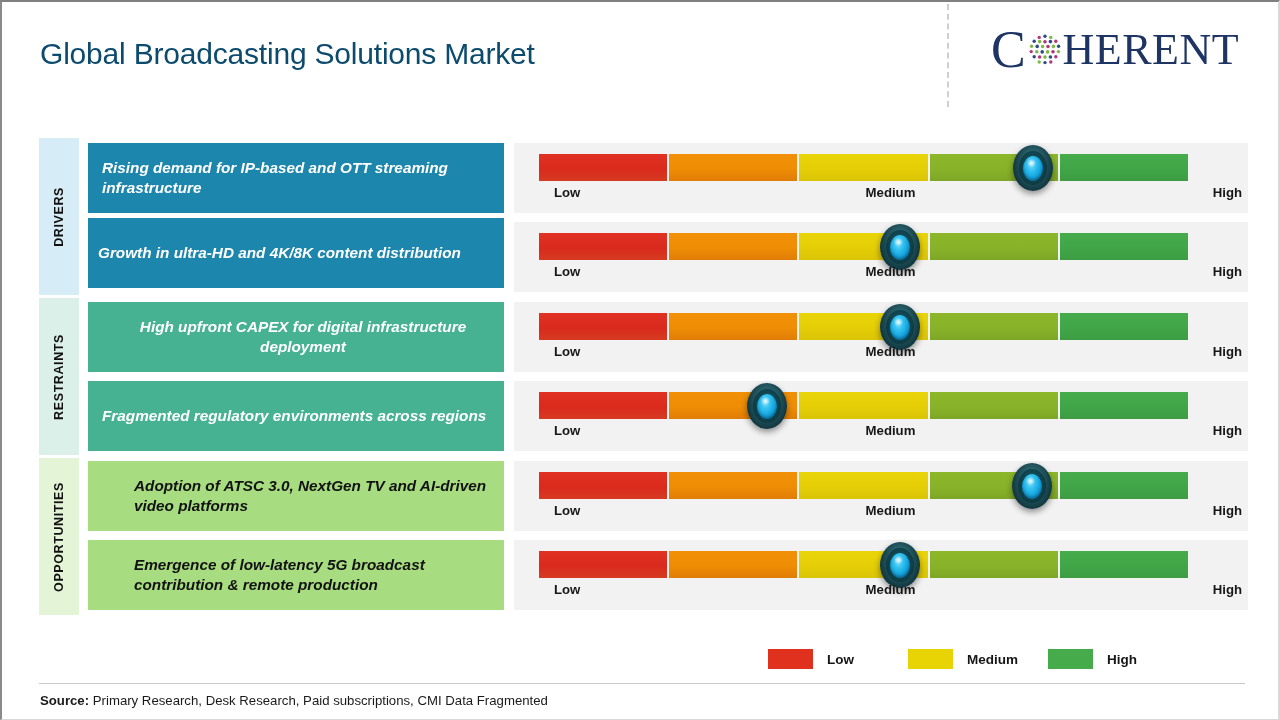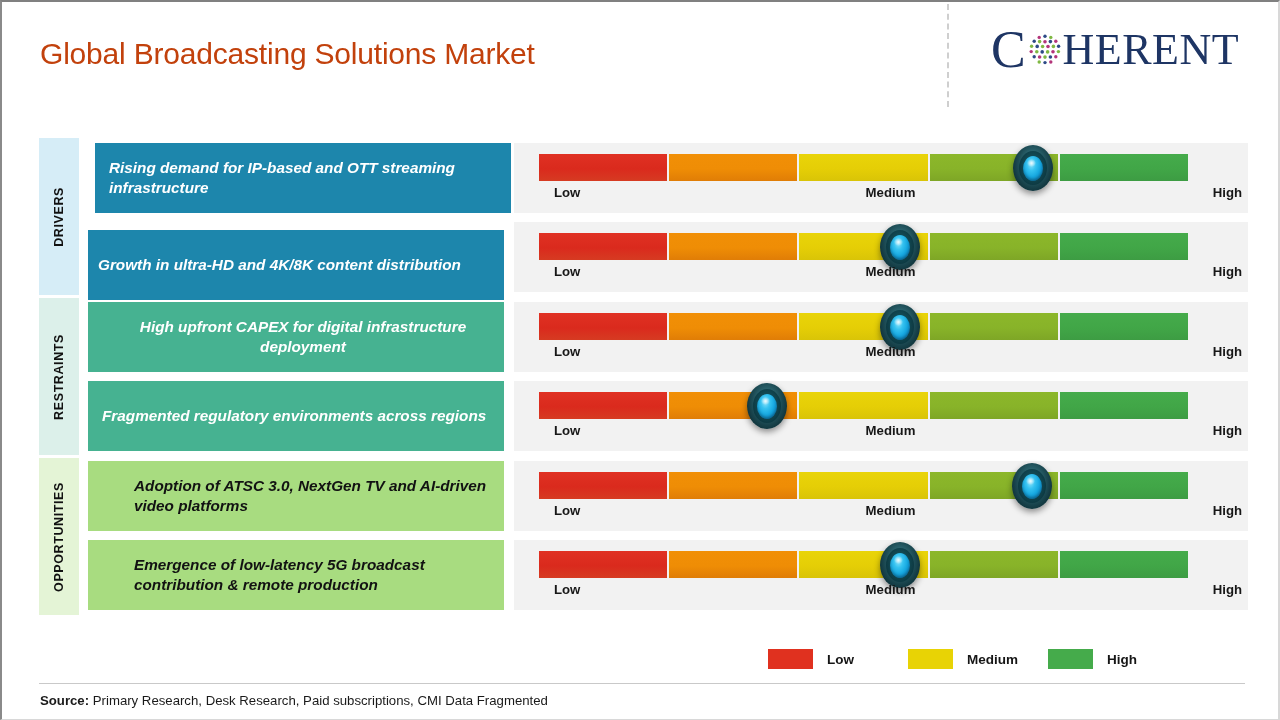--- a/index.html
+++ b/index.html
@@ -16,21 +16,21 @@
   }
 
   
   .header { position: absolute; left: 0; top: 0; width: 1278px; height: 130px; }
   .title-block { position: absolute; left: 38px; top: 30px; }
   .title-main {
     font-size: 33px; font-weight: bold; color: #0d0d0d;
     letter-spacing: -0.2px; line-height: 1.12; white-space: nowrap;
   }
   .title-sub {
-    font-size: 30px; font-weight: normal; color: #c2410c;
+    font-size: 30px; font-weight: normal; color: #0c4a6e;
     letter-spacing: -0.2px; line-height: 1.2; margin-top: 4px; white-space: nowrap;
   }
 
   .divider-dashed {
     position: absolute; left: 945px; top: 2px; width: 0; height: 103px;
     border-left: 2px dashed #cfcfcf;
   }
 
   .logo { position: absolute; left: 963px; top: 22px; width: 300px; text-align: center; }
   .logo-word {
@@ -195,42 +195,42 @@
     </div>
   </div>
 </div>
 
 <div class="matrix">
 
   <div class="row">
     <div class="cat-label cat-drivers" style="top:0; height:157px;">
       <span>DRIVERS</span>
     </div>
-    <div class="factor factor-drivers" style="top:5px;margin-left:7px;">Rising demand for IP-based and OTT streaming infrastructure</div>
+    <div class="factor factor-drivers" style="top:5px;">Rising demand for IP-based and OTT streaming infrastructure</div>
     <div class="gauge" style="top:5px;">
       <div class="bar">
         <div class="seg seg-1"></div>
         <div class="seg seg-2"></div>
         <div class="seg seg-3"></div>
         <div class="seg seg-4"></div>
         <div class="seg seg-5"></div>
       </div>
       <div class="marker" style="left:519px;">
         <div class="marker-core"></div>
       </div>
       <div class="scale-labels">
         <div class="sl sl-low">Low</div>
         <div class="sl sl-med">Medium</div>
         <div class="sl sl-high">High</div>
       </div>
     </div>
   </div>
 
   <div class="row">
-    <div class="factor factor-drivers" style="top:13px;padding-left:10px;">Growth in ultra-HD and 4K/8K content distribution</div>
+    <div class="factor factor-drivers" style="top:1px;padding-left:10px;">Growth in ultra-HD and 4K/8K content distribution</div>
     <div class="gauge" style="top:5px;">
       <div class="bar">
         <div class="seg seg-1"></div>
         <div class="seg seg-2"></div>
         <div class="seg seg-3"></div>
         <div class="seg seg-4"></div>
         <div class="seg seg-5"></div>
       </div>
       <div class="marker" style="left:386px;">
         <div class="marker-core"></div>

